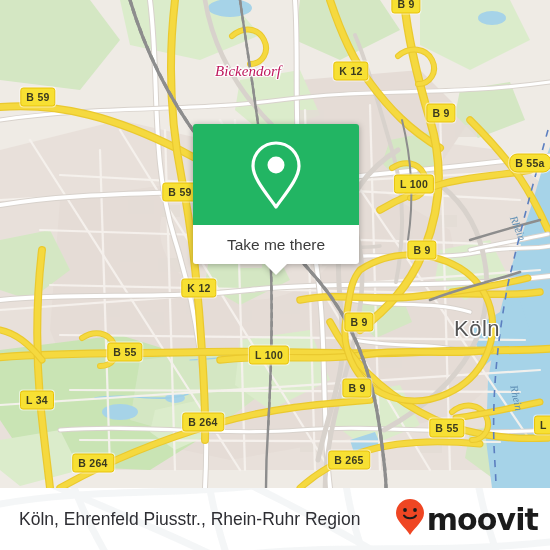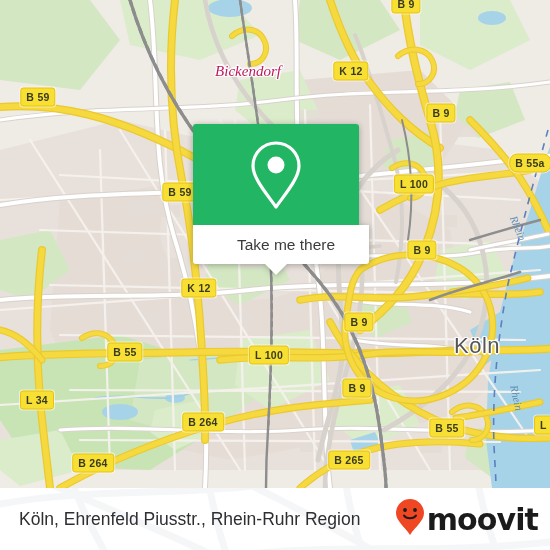--- a/index.html
+++ b/index.html
@@ -114,21 +114,20 @@
     background: #ffffff;
     border-radius: 0 0 3px 3px;
     display: flex;
     align-items: center;
     justify-content: center;
     color: #3c3c3c;
     font-family: "Liberation Sans", sans-serif;
     font-size: 15.5px;
     cursor: pointer;
     user-select: none;
-    padding-left: 10px;
   }
   #callout-tail {
     position: absolute;
     left: 50%;
     top: 140px;
     margin-left: -11px;
     width: 0; height: 0;
     border-left: 11px solid transparent;
     border-right: 11px solid transparent;
     border-top: 11px solid #ffffff;
@@ -434,21 +433,21 @@
         <path class="rail" d="M430,300 C460,288 490,282 520,272" stroke-width="2.6"></path>
         <path class="rail" d="M470,240 C490,234 510,228 540,220" stroke-width="2.4"></path>
         <path class="rail" d="M402,120 C412,160 414,200 408,240" stroke-width="2"></path>
       </g>
 
       <path fill="none" stroke="#5c7fc0" stroke-dasharray="7 7" stroke-width="1.6" d="M548,130 C534,180 520,232 508,284 C498,336 492,392 494,446 C495,466 496,478 496,488"></path>
 
     </svg>
 
     <div class="place-label place-suburb" style="left:248px; top:71px;">Bickendorf</div>
-    <div class="place-label place-city" style="left:477px; top:346px;text-align:center;">Köln</div>
+    <div class="place-label place-city" style="left:477px; top:329px;text-align:center;">Köln</div>
 
     <div class="water-label" style="left:519px; top:214px; transform: rotate(68deg);">Rhein</div>
     <div class="water-label" style="left:520px; top:384px; transform: rotate(78deg);">Rhein</div>
 
     <div class="shield" style="left:351px; top:71px;">K 12</div>
     <div class="shield" style="left:441px; top:113px;">B 9</div>
     <div class="shield" style="left:38px;  top:97px;">B 59</div>
     <div class="shield" style="left:406px; top:4px;">B 9</div>
     <div class="shield" style="left:530px; top:163px;border-radius:8px;">B 55a</div>
     <div class="shield" style="left:414px; top:184px;">L 100</div>

